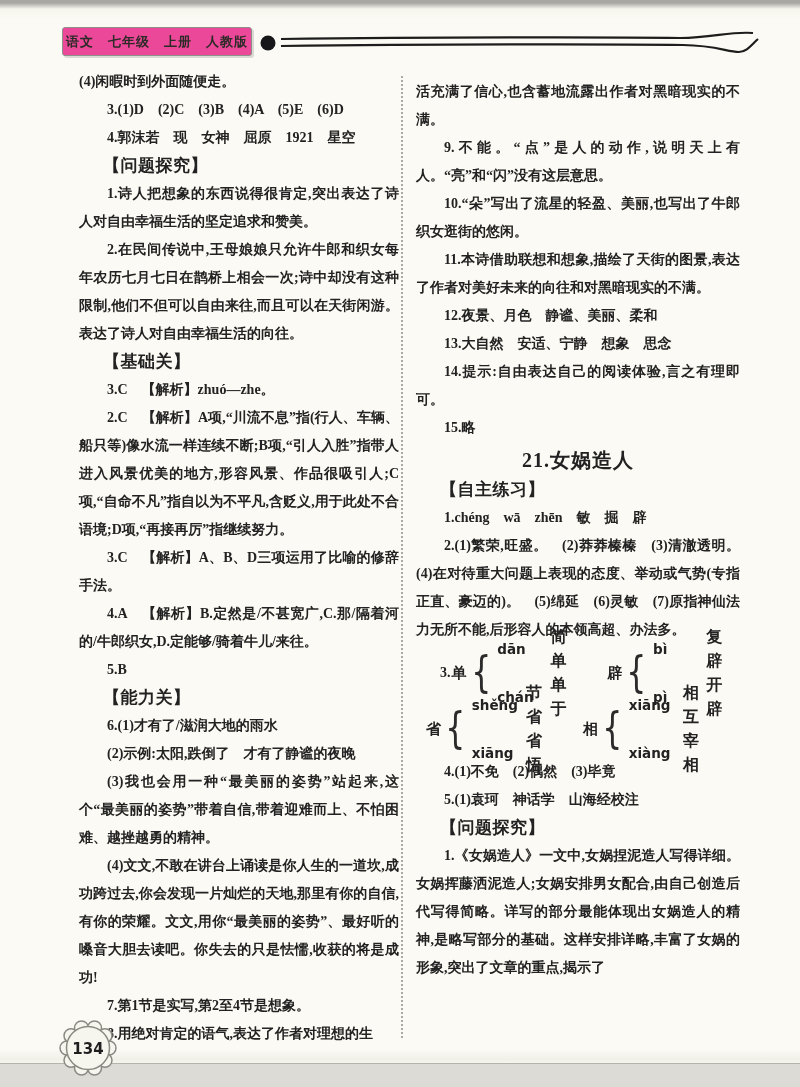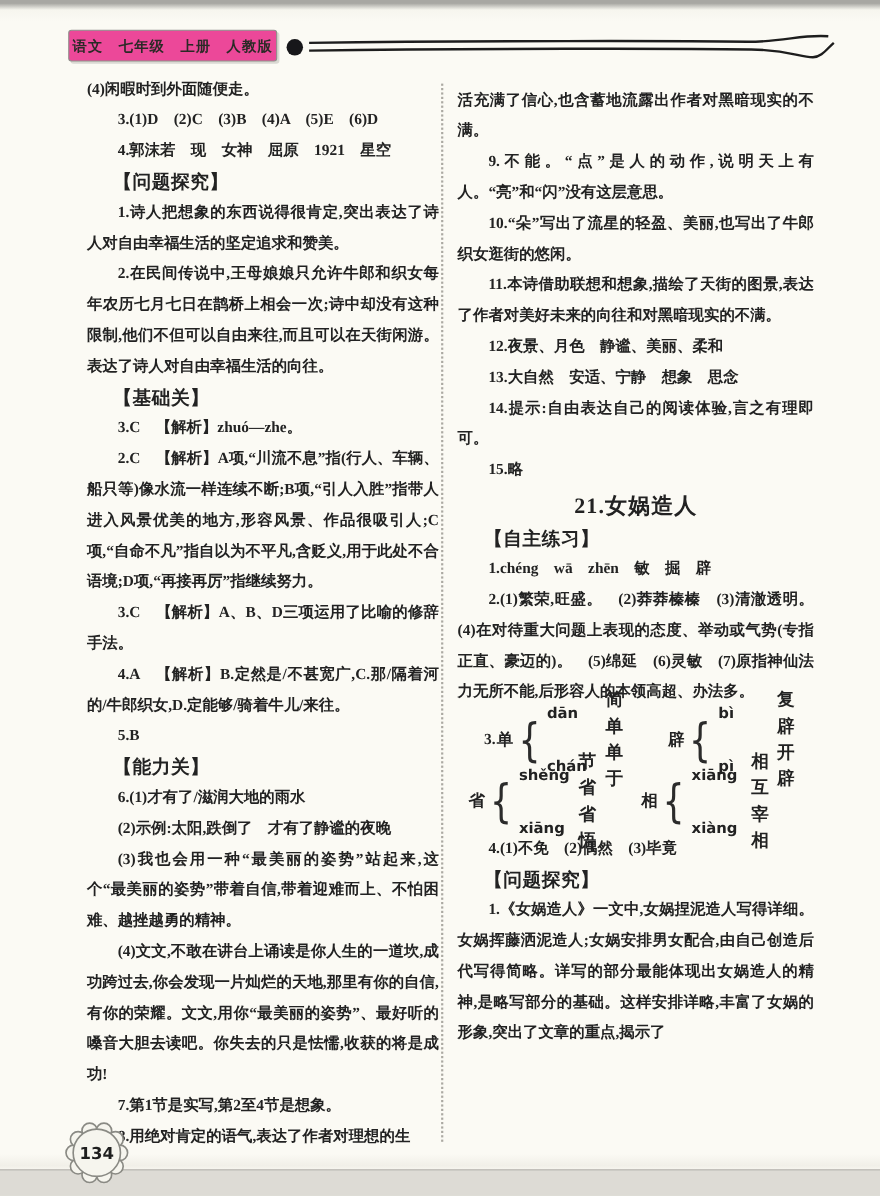--- a/index.html
+++ b/index.html
@@ -176,20 +176,21 @@
           </span>
         <span class="bline">
             <span class="bpy">xiàng</span>
             <span class="bword">宰相</span>
           </span>
       </span>
     </span>
   </div>
 
   <p>4.(1)不免　(2)偶然　(3)毕竟</p>
+  <p>5.(1)袁珂　神话学　山海经校注</p>
   <p class="sect">【问题探究】</p>
   <p>1.《女娲造人》一文中,女娲捏泥造人写得详细。女娲挥藤洒泥造人;女娲安排男女配合,由自己创造后代写得简略。详写的部分最能体现出女娲造人的精神,是略写部分的基础。这样安排详略,丰富了女娲的形象,突出了文章的重点,揭示了</p>
 </div>
 
 <svg class="badge" width="64" height="64" viewBox="0 0 64 64">
   <g stroke="#8a8a84" stroke-width="1.5" fill="#f6f5ee">
     <circle cx="53" cy="32" r="7"></circle>
       <circle cx="49" cy="44.3" r="7"></circle>
       <circle cx="38.5" cy="52" r="7"></circle>
     <circle cx="25.5" cy="52" r="7"></circle>

